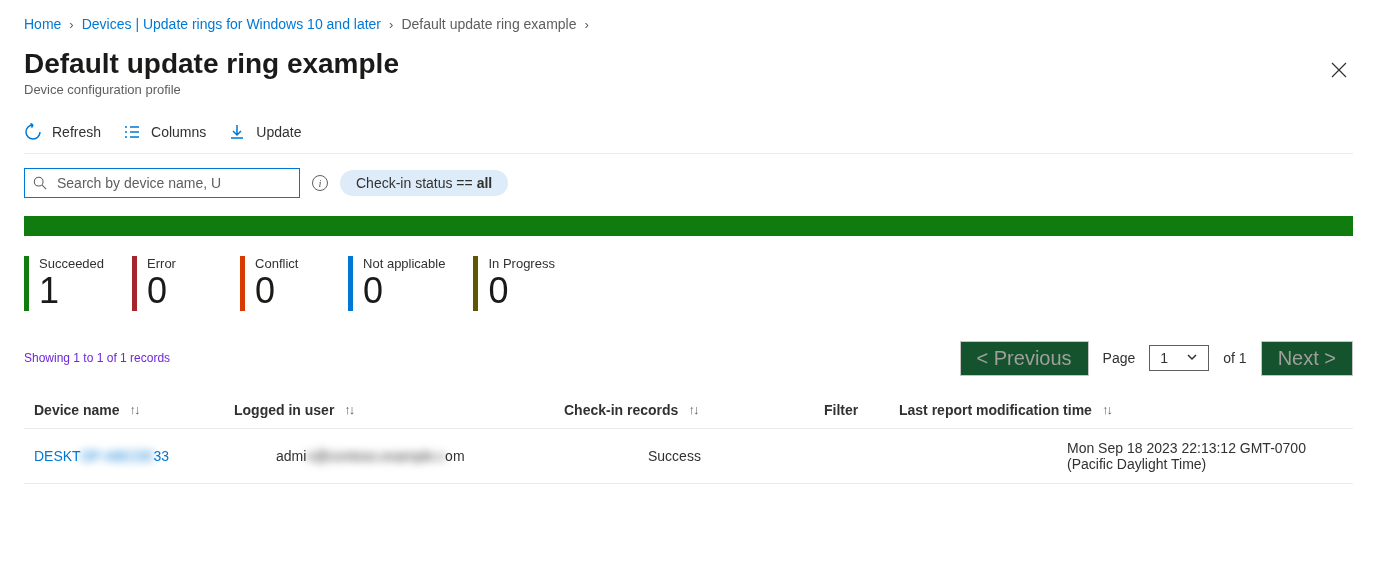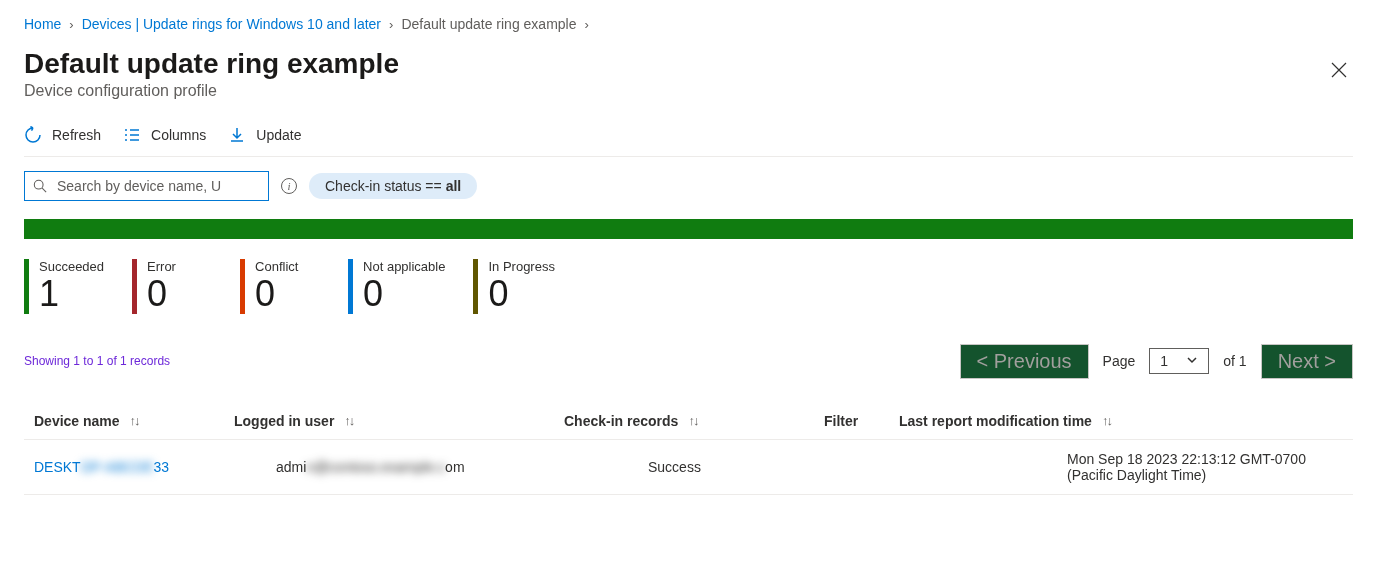--- a/index.html
+++ b/index.html
@@ -31,21 +31,21 @@
     justify-content: space-between;
     align-items: flex-start;
   }
   .page-title {
     font-size: 28px;
     font-weight: 600;
     margin: 0;
     color: #1b1a19;
   }
   .page-subtitle {
-    font-size: 16px;
+    font-size: 13px;
     color: #605e5c;
     margin-top: 2px;
   }
   .close-btn {
     font-size: 18px;
     color: #323130;
     cursor: pointer;
     padding: 6px;
     margin-top: 8px;
   }
@@ -74,21 +74,21 @@
     align-items: center;
     gap: 12px;
     margin: 14px 0 18px 0;
   }
   .search-box {
     display: flex;
     align-items: center;
     gap: 8px;
     border: 1px solid #0078d4;
     padding: 5px 8px;
-    width: 245px;
+    width: 276px;
   }
   .search-box svg { color: #605e5c; }
   .search-box input {
     border: none;
     outline: none;
     flex: 1;
     font-size: 14px;
     font-family: inherit;
     color: #323130;
   }
@@ -189,21 +189,21 @@
     align-items: center;
   }
   .thead { font-weight: 600; padding: 10px 0; font-size: 14px; }
   .trow  { padding: 11px 0; font-size: 14px; gap: 42px; }
   .col-device  { flex: 0 0 210px; padding-left: 10px; }
   .col-user    { flex: 0 0 330px; }
   .col-status  { flex: 0 0 260px; }
   .col-filter  { flex: 0 0 75px; }
   .col-time    { flex: 1; }
   .th {
-    display: flex; align-items: center; gap: 10px; cursor: pointer; margin-top: 8px;
+    display: flex; align-items: center; gap: 10px; cursor: pointer;
   }
   .sort-arrows { color: #605e5c; font-size: 13px; letter-spacing: -2px; }
   .link-cell { color: #0078d4; cursor: pointer; }
   .blur { filter: blur(4px); user-select: none; }
 </style>
 </head>
 <body>
 
 <nav class="breadcrumb">
   <a href="#" class="crumb">Home</a>

